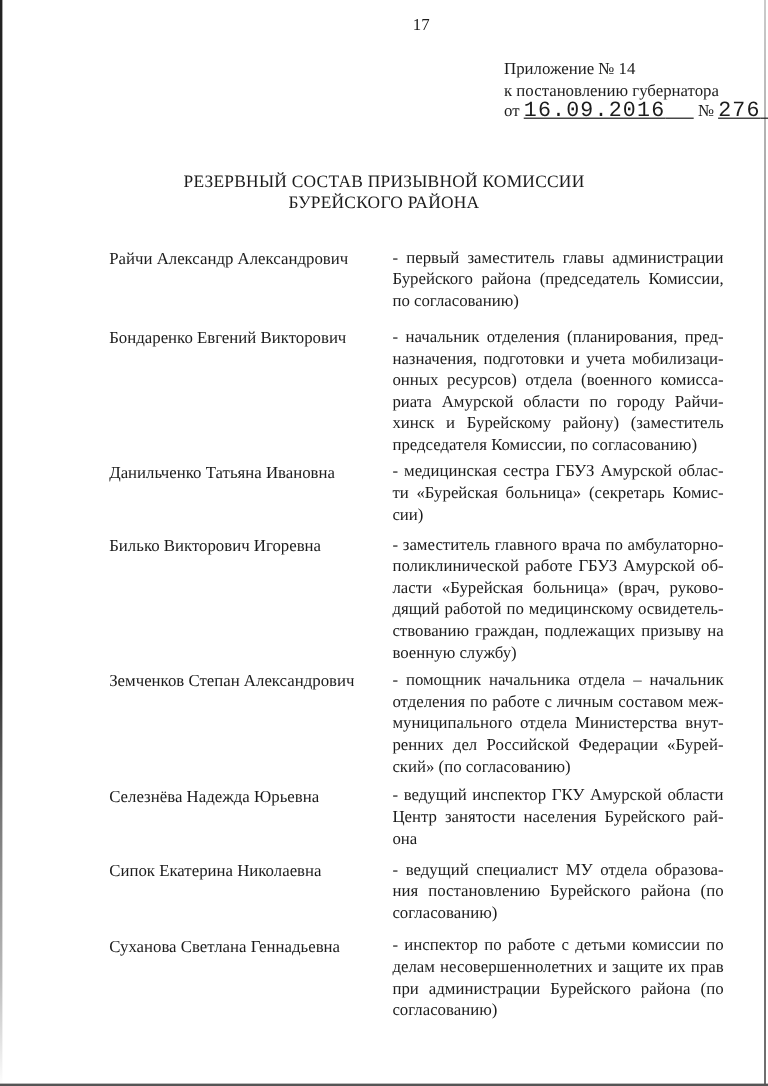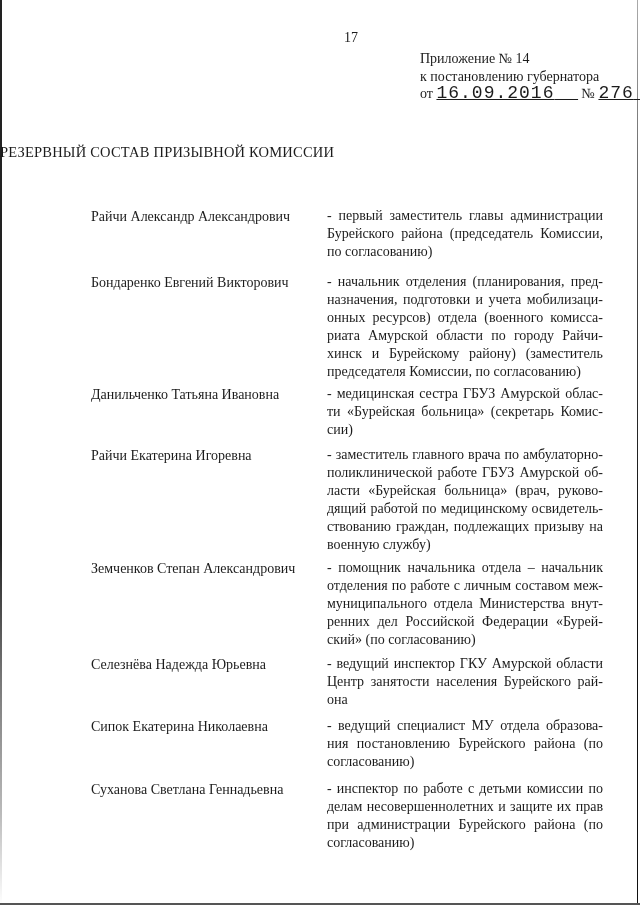--- a/index.html
+++ b/index.html
@@ -23,21 +23,21 @@
       position: absolute; right: 2px; top: 0; width: 1px; height: 905px;
       background: linear-gradient(to bottom, #aaa 0%, #444 30%, #111 60%, #111 100%);
     }
     .scan-edge-bottom {
       position: absolute; left: 0; bottom: 0; width: 640px; height: 2px;
       background: #555;
     }
     .page-number {
       position: absolute;
       left: 344px;
-      top: 30px;
+      top: 14px;
       font-size: 14px;
     }
     .appendix {
       position: absolute;
       left: 420px;
       top: 50px;
       font-size: 14px;
       line-height: 17.5px;
     }
     .appendix .line { white-space: nowrap; }
@@ -45,20 +45,21 @@
       text-decoration: underline;
       letter-spacing: 1px;
       font-family: "Liberation Mono", "DejaVu Sans Mono", monospace;
       font-size: 18px;
     }
     .title {
       position: absolute;
       left: 0;
       width: 640px;
       top: 144px;
+      text-align: center;
       font-size: 14.5px;
       line-height: 17px;
       letter-spacing: 0.2px;
     }
     .members {
       position: absolute;
       left: 0;
       top: 0;
       width: 640px;
     }
@@ -101,37 +102,38 @@
   <div class="line">
     <span>от</span>
     <span class="u"><span>16.09.2016</span>&nbsp;&nbsp;</span>
     <span>№</span>
     <span class="u"><span>276</span>&nbsp;&nbsp;&nbsp;</span>
   </div>
 </div>
 
 <div class="title">
   <div>РЕЗЕРВНЫЙ СОСТАВ ПРИЗЫВНОЙ КОМИССИИ</div>
+  <div>БУРЕЙСКОГО РАЙОНА</div>
 </div>
 
 <div class="members">
   <div class="member" style="top:207px;">
     <div class="member-name">Райчи Александр Александрович</div>
     <div class="member-role">- первый заместитель главы администрации Бурейского района (председатель Комиссии, по согласованию)</div>
   </div>
   <div class="member" style="top:273px;">
     <div class="member-name">Бондаренко Евгений Викторович</div>
     <div class="member-role">- начальник отделения (планирования, пред­назначения, подготовки и учета мобилизаци­онных ресурсов) отдела (военного комисса­риата Амурской области по городу Райчи­хинск и Бурейскому району) (заместитель председателя Комиссии, по согласованию)</div>
   </div>
   <div class="member" style="top:385px;">
     <div class="member-name">Данильченко Татьяна Ивановна</div>
     <div class="member-role">- медицинская сестра ГБУЗ Амурской облас­ти «Бурейская больница» (секретарь Комис­сии)</div>
   </div>
   <div class="member" style="top:446px;">
-    <div class="member-name">Райчи Екатерина Игоревна</div>
+    <div class="member-name">Билько Викторович Игоревна</div>
     <div class="member-role">- заместитель главного врача по амбулаторно-поликлинической работе ГБУЗ Амурской об­ласти «Бурейская больница» (врач, руково­дящий работой по медицинскому освидетель­ствованию граждан, подлежащих призыву на военную службу)</div>
   </div>
   <div class="member" style="top:559px;">
     <div class="member-name">Земченков Степан Александрович</div>
     <div class="member-role">- помощник начальника отдела – начальник отделения по работе с личным составом меж­муниципального отдела Министерства внут­ренних дел Российской Федерации «Бурей­ский» (по согласованию)</div>
   </div>
   <div class="member" style="top:655px;">
     <div class="member-name">Селезнёва Надежда Юрьевна</div>
     <div class="member-role">- ведущий инспектор ГКУ Амурской области Центр занятости населения Бурейского рай­она</div>
   </div>

